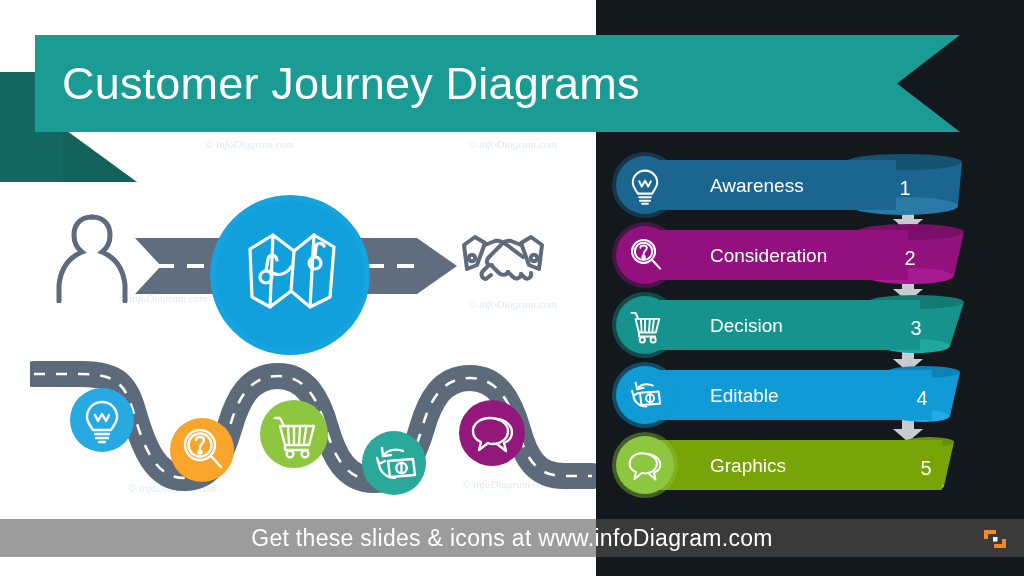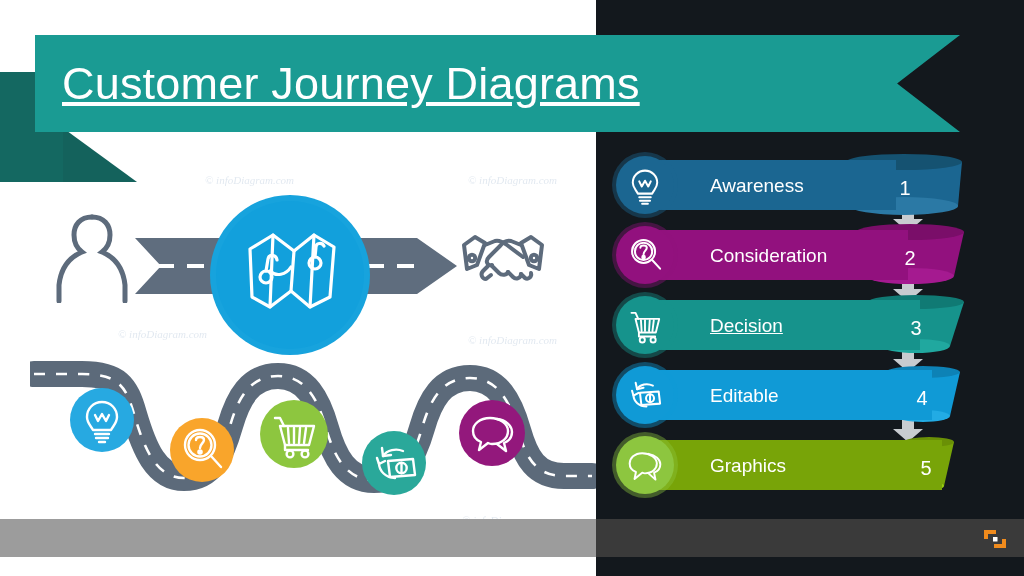--- a/index.html
+++ b/index.html
@@ -32,32 +32,32 @@
     clip-path:polygon(0 0, 100% 100%, 0 100%);
   }
   .ribbon-flag {
     position:absolute; left:35px; top:35px; width:925px; height:97px;
     background:#1a9b93;
     clip-path:polygon(0 0, 100% 0, 93.2% 50%, 100% 100%, 0 100%);
   }
   .ribbon-title {
     position:absolute; left:62px; top:52px; width:700px; height:64px;
     color:#ffffff; font-size:45px; font-weight:300;
-    line-height:64px; letter-spacing:0.2px; white-space:nowrap;text-decoration:underline;
+    line-height:64px; letter-spacing:0.2px; white-space:nowrap;
   }
   .subtitle {
     position:absolute; left:108px; top:144px;
     font-size:19px; color:#2d2d2d; font-weight:400; white-space:nowrap;
   }
 
   
   .wm {
     position:absolute; color:rgba(120,150,185,0.22);
     font-size:11px; white-space:nowrap; pointer-events:none;
-    font-family:"Liberation Serif", serif; font-style:italic;margin-top:36px;
+    font-family:"Liberation Serif", serif; font-style:italic;
   }
 
   
   .jrow { position:absolute; left:0; top:195px; width:596px; height:140px; }
   .person { position:absolute; left:56px; top:16px; }
   .chevron-band { position:absolute; left:135px; top:43px; }
   .map-circle {
     position:absolute; left:210px; top:0px; width:160px; height:160px;
     border-radius:50%; background:#17a3dd;
   }
@@ -337,21 +337,21 @@
             <line x1="28" y1="27" x2="29" y2="43"></line>
             <line x1="34" y1="27" x2="34" y2="43"></line>
             <line x1="41" y1="27" x2="40" y2="43"></line>
             <line x1="47" y1="27" x2="45" y2="43"></line>
             <path d="M25 45 L25 51 L49 51"></path>
             <circle cx="30" cy="56" r="3.8"></circle>
             <circle cx="46" cy="56" r="3.8"></circle>
           </g>
         </svg>
       </div>
-      <div class="fbar-label" style="top:15px;text-decoration:underline;">Decision</div>
+      <div class="fbar-label" style="top:15px;">Decision</div>
       <div class="fnum" style="left:286px; top:17px; width:36px;">3</div>
     </div>
 
     <div class="frow" style="top:210px;">
       <svg style="position:absolute; left:262px; top:-6px;" width="98" height="62" viewBox="0 0 98 62">
         <path d="M12 8 L86 8 L76 52 L22 52 Z" fill="#109ad6"></path>
         <ellipse cx="49" cy="52" rx="27" ry="6" fill="#22abe4"></ellipse>
         <ellipse cx="49" cy="8" rx="37" ry="6" fill="#0d82b6"></ellipse>
       </svg>
       <div class="fbar" style="width:282px; background:#109ad6;"></div>
@@ -389,20 +389,21 @@
           </g>
         </svg>
       </div>
       <div class="fbar-label" style="top:15px;">Graphics</div>
       <div class="fnum" style="left:296px; top:17px; width:36px;">5</div>
     </div>
   </div>
 
   <div class="footer-bar-left"></div>
   <div class="footer-bar-right"></div>
+  <div class="footer-text">Get these slides &amp; icons at www.infoDiagram.com</div>
   <div class="footer-strip-bottom"></div>
 
   <svg class="logo" viewBox="0 0 26 22">
     <path d="M2 2 L14 2 L14 6 L6 6 L6 11 L2 11 Z" fill="#f08b1d"></path>
     <path d="M24 20 L12 20 L12 16 L20 16 L20 11 L24 11 Z" fill="#f08b1d"></path>
     <rect x="11" y="9" width="4.5" height="4.5" fill="#ffffff"></rect>
   </svg>
 
 </div>
 

